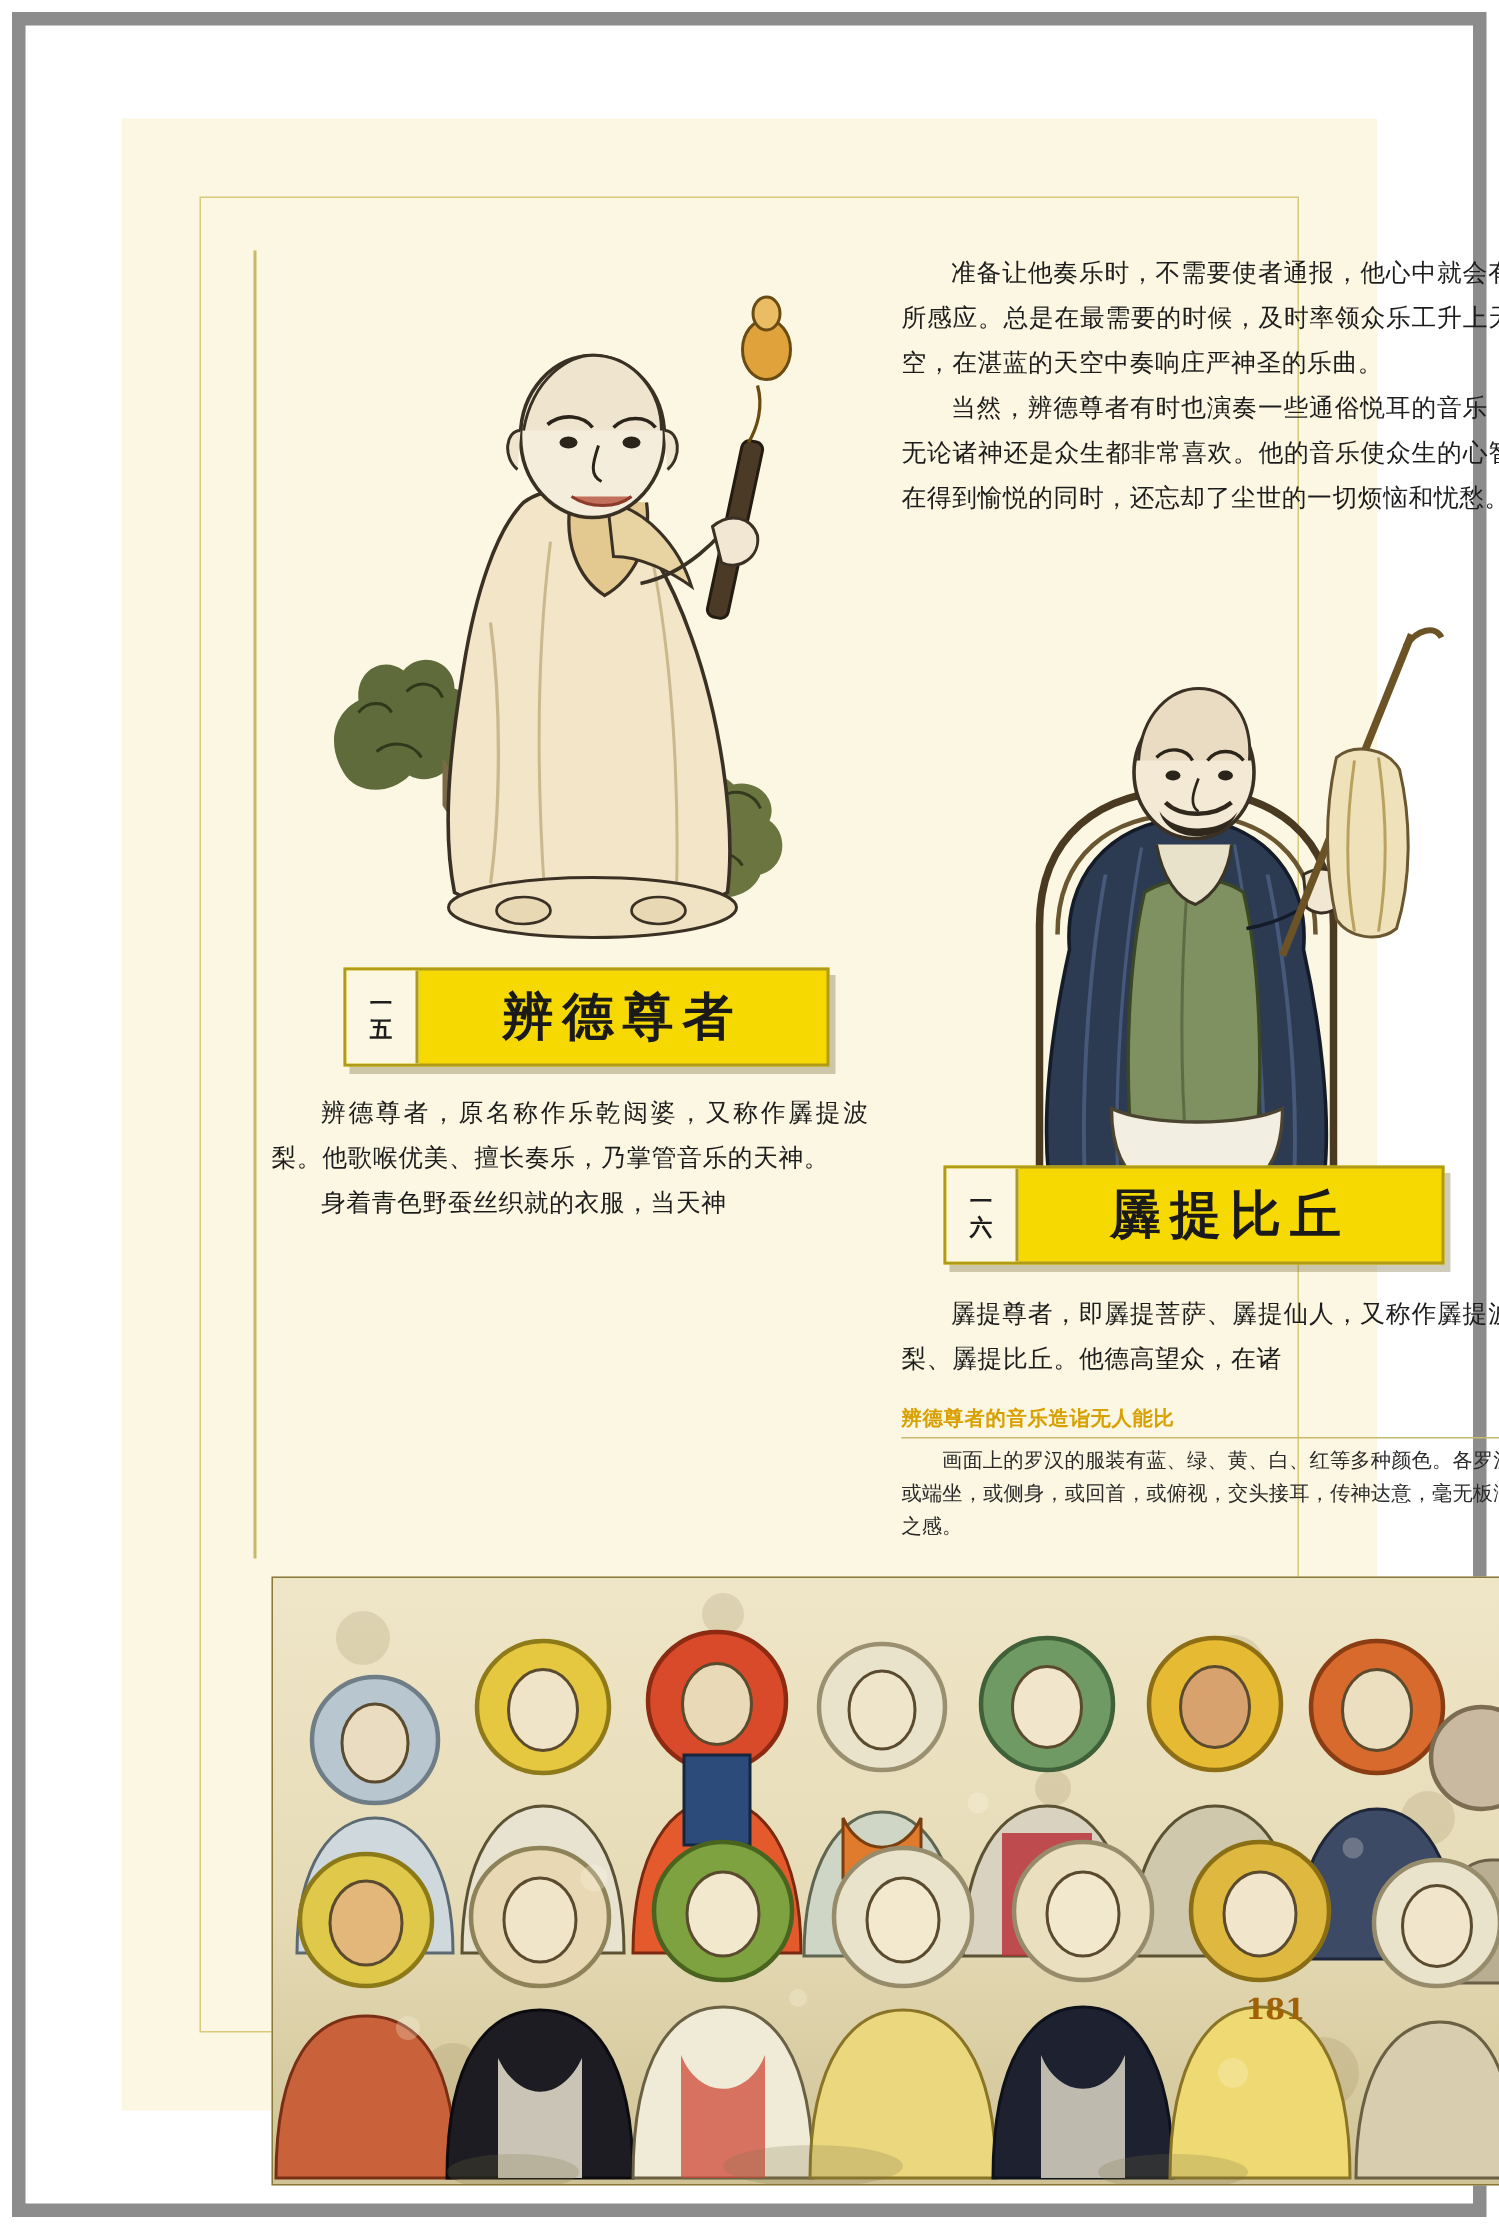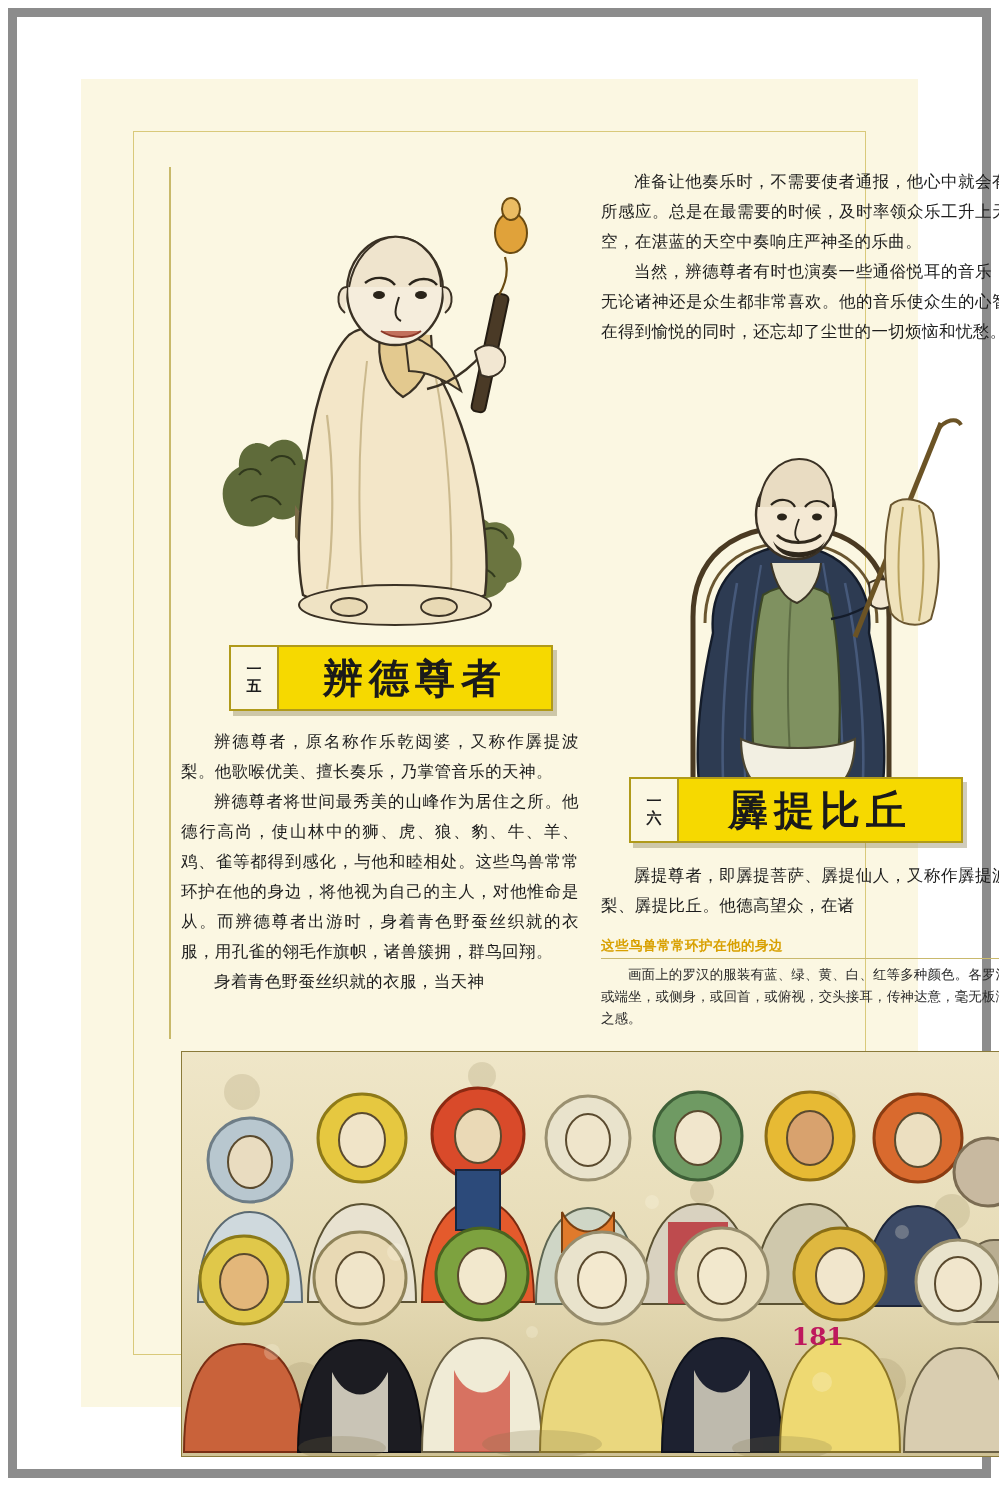--- a/index.html
+++ b/index.html
@@ -80,21 +80,21 @@
   }
   .plaque .num{
     width:46px;height:100%;
     border-right:2px solid #b09a1a;
     background:#fbf7e2;
     display:flex;flex-direction:column;align-items:center;justify-content:center;
     font-size:15px;line-height:17px;color:#1d1d1d;font-weight:bold;
   }
   .plaque .title{
     flex:1;text-align:center;
-    font-size:40px;font-weight:bold;color:#1a1a1a;
+    font-size:34px;font-weight:bold;color:#1a1a1a;
     letter-spacing:6px;
     font-family:"DejaVu Serif", serif;
   }
 
   
   .mural-caption-title{
     color:#d8a000;
     font-size:13.5px;
     font-weight:bold;
     letter-spacing:0.5px;
@@ -111,22 +111,22 @@
   }
 
   
   .mural{
     position:absolute;left:100px;top:972px;width:828px;height:404px;
     border:1px solid #8a7a3a;
     overflow:hidden;
     background:#e9e0c2;
   }
   .page-number{
-    position:absolute;right:74px;bottom:56px;
-    font-size:25px;font-weight:bold;color:#be185d;
+    position:absolute;right:48px;bottom:56px;
+    font-size:19px;font-weight:bold;color:#a16207;
     font-family:"DejaVu Serif", serif;
   }
 </style>
 </head>
 <body>
 
 <div class="page-outer">
   <div class="grey-frame">
     <div class="white-gap">
       <div class="cream-page">
@@ -196,21 +196,20 @@
           <div class="plaque" style="position:absolute;left:48px;top:478px;width:320px;">
             <div class="num">
               <span>一</span>
               <span>五</span>
             </div>
             <div class="title">辨德尊者</div>
           </div>
 
           <div class="body-text" style="position:absolute;left:0;top:560px;width:398px;">
             <p>辨德尊者，原名称作乐乾闼婆，又称作羼提波梨。他歌喉优美、擅长奏乐，乃掌管音乐的天神。</p>
-            <p>辨德尊者将世间最秀美的山峰作为居住之所。他德行高尚，使山林中的狮、虎、狼、豹、牛、羊、鸡、雀等都得到感化，与他和睦相处。这些鸟兽常常环护在他的身边，将他视为自己的主人，对他惟命是从。而辨德尊者出游时，身着青色野蚕丝织就的衣服，用孔雀的翎毛作旗帜，诸兽簇拥，群鸟回翔。</p>
             <p>身着青色野蚕丝织就的衣服，当天神</p>
           </div>
         </div>
 
         <div class="col-right">
 
           <div class="body-text" style="position:absolute;left:0;top:0;width:408px;">
             <p>准备让他奏乐时，不需要使者通报，他心中就会有所感应。总是在最需要的时候，及时率领众乐工升上天空，在湛蓝的天空中奏响庄严神圣的乐曲。</p>
             <p>当然，辨德尊者有时也演奏一些通俗悦耳的音乐，无论诸神还是众生都非常喜欢。他的音乐使众生的心智在得到愉悦的同时，还忘却了尘世的一切烦恼和忧愁。</p>
           </div>
@@ -268,21 +267,21 @@
             </div>
             <div class="title">羼提比丘</div>
           </div>
 
           <div class="body-text" style="position:absolute;left:0;top:694px;width:408px;">
             <p>羼提尊者，即羼提菩萨、羼提仙人，又称作羼提波梨、羼提比丘。他德高望众，在诸</p>
           </div>
 
           <div style="position:absolute;left:0;top:770px;width:408px;">
             <div class="mural-caption-title">
-              <span>这些鸟兽常常环护在他的身边</span>
+              <span>辨德尊者的音乐造诣无人能比</span>
               <span style="float:right;color:#333;">↓</span>
             </div>
             <div class="mural-caption-body">画面上的罗汉的服装有蓝、绿、黄、白、红等多种颜色。各罗汉或端坐，或侧身，或回首，或俯视，交头接耳，传神达意，毫无板滞之感。</div>
           </div>
         </div>
 
         <div class="mural">
           <svg viewBox="0 0 828 404" width="828" height="404" xmlns="http://www.w3.org/2000/svg">
             <defs>
               <linearGradient id="bg" x1="0" y1="0" x2="0" y2="1">

